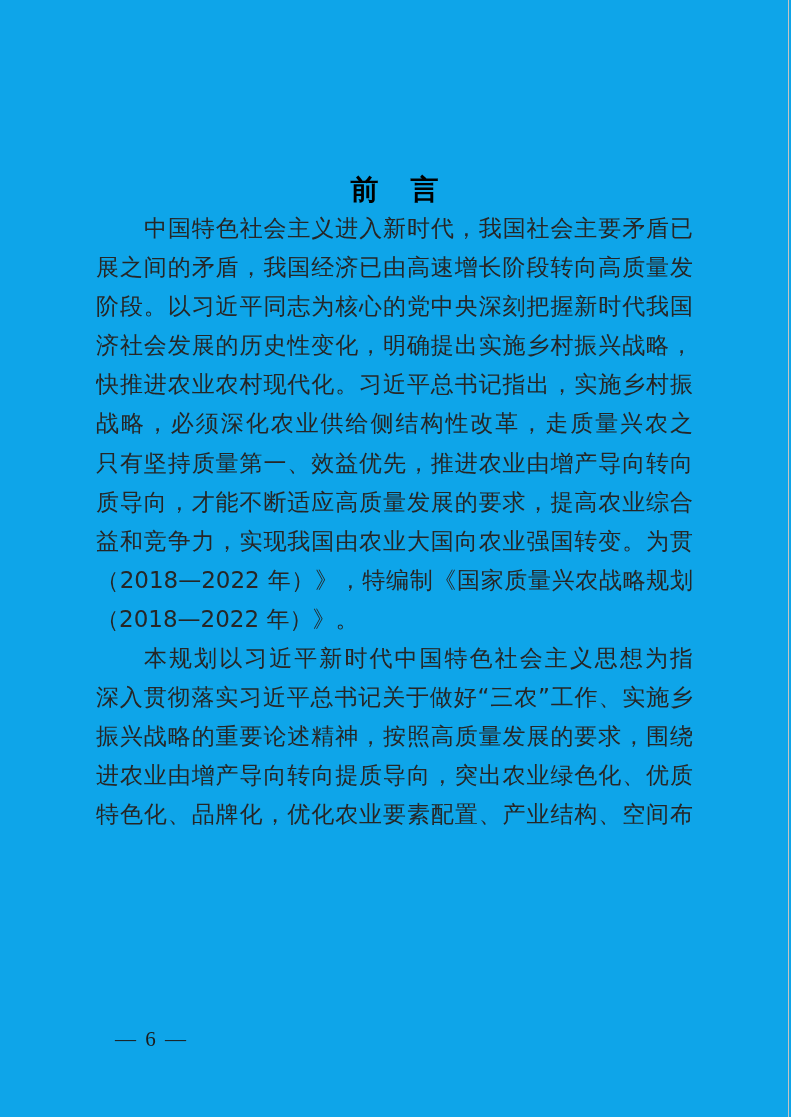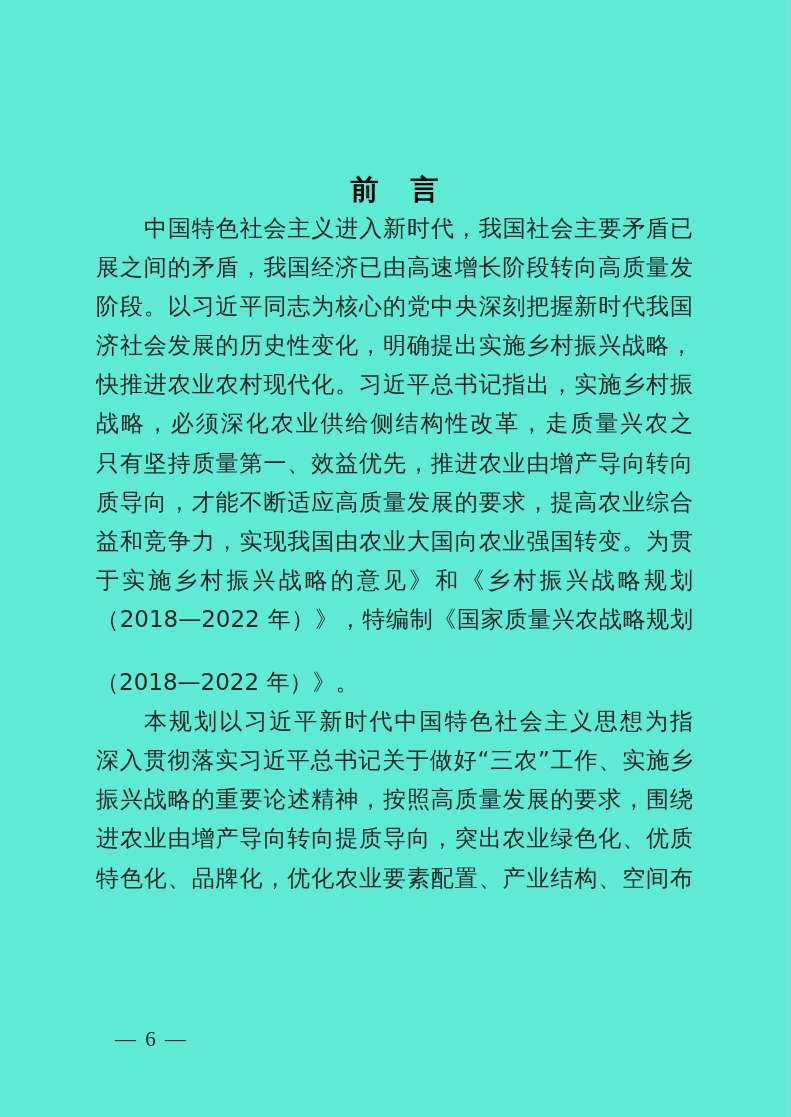--- a/index.html
+++ b/index.html
@@ -4,21 +4,21 @@
 <style>
   html, body {
     margin: 0;
     padding: 0;
     background: #ffffff;
   }
   .page {
     position: relative;
     width: 791px;
     height: 1117px;
-    background: #5eead4;
+    background: #0ea5e9;
     overflow: hidden;
     font-family: "DejaVu Sans", sans-serif;
   }
   .doc-title {
     position: absolute;
     top: 170px;
     left: 0;
     width: 791px;
     height: 40px;
     line-height: 40px;
@@ -43,21 +43,20 @@
     height: 39.1px;
     line-height: 39.1px;
     text-align: justify;
     text-align-last: justify;
     overflow: hidden;
     white-space: normal;
   }
   .line.no-justify {
     text-align: center;
     text-align-last: left;
-    margin-top: 24px;
   }
   .line.indent {
     text-indent: 48px;
   }
   .page-number {
     position: absolute;
     left: 115px;
     top: 1026px;
     height: 26px;
     line-height: 26px;
@@ -85,21 +84,20 @@
   <div class="doc-body">
       <div class="line indent">中国特色社会主义进入新时代，我国社会主要矛盾已经</div>
       <div class="line">展之间的矛盾，我国经济已由高速增长阶段转向高质量发展</div>
       <div class="line">阶段。以习近平同志为核心的党中央深刻把握新时代我国经</div>
       <div class="line">济社会发展的历史性变化，明确提出实施乡村振兴战略，加</div>
       <div class="line">快推进农业农村现代化。习近平总书记指出，实施乡村振兴</div>
       <div class="line">战略，必须深化农业供给侧结构性改革，走质量兴农之路。</div>
       <div class="line">只有坚持质量第一、效益优先，推进农业由增产导向转向提</div>
       <div class="line">质导向，才能不断适应高质量发展的要求，提高农业综合效</div>
       <div class="line">益和竞争力，实现我国由农业大国向农业强国转变。为贯彻</div>
-      <div class="line">于实施乡村振兴战略的意见》和《乡村振兴战略规划</div>
       <div class="line">（2018—2022 年）》，特编制《国家质量兴农战略规划</div>
       <div class="line no-justify">（2018—2022 年）》。</div>
       <div class="line indent">本规划以习近平新时代中国特色社会主义思想为指导，</div>
       <div class="line">深入贯彻落实习近平总书记关于做好“三农”工作、实施乡村</div>
       <div class="line">振兴战略的重要论述精神，按照高质量发展的要求，围绕推</div>
       <div class="line">进农业由增产导向转向提质导向，突出农业绿色化、优质化、</div>
       <div class="line">特色化、品牌化，优化农业要素配置、产业结构、空间布局、</div>
     </div>
 
   <div class="page-number">— 6 —</div>

